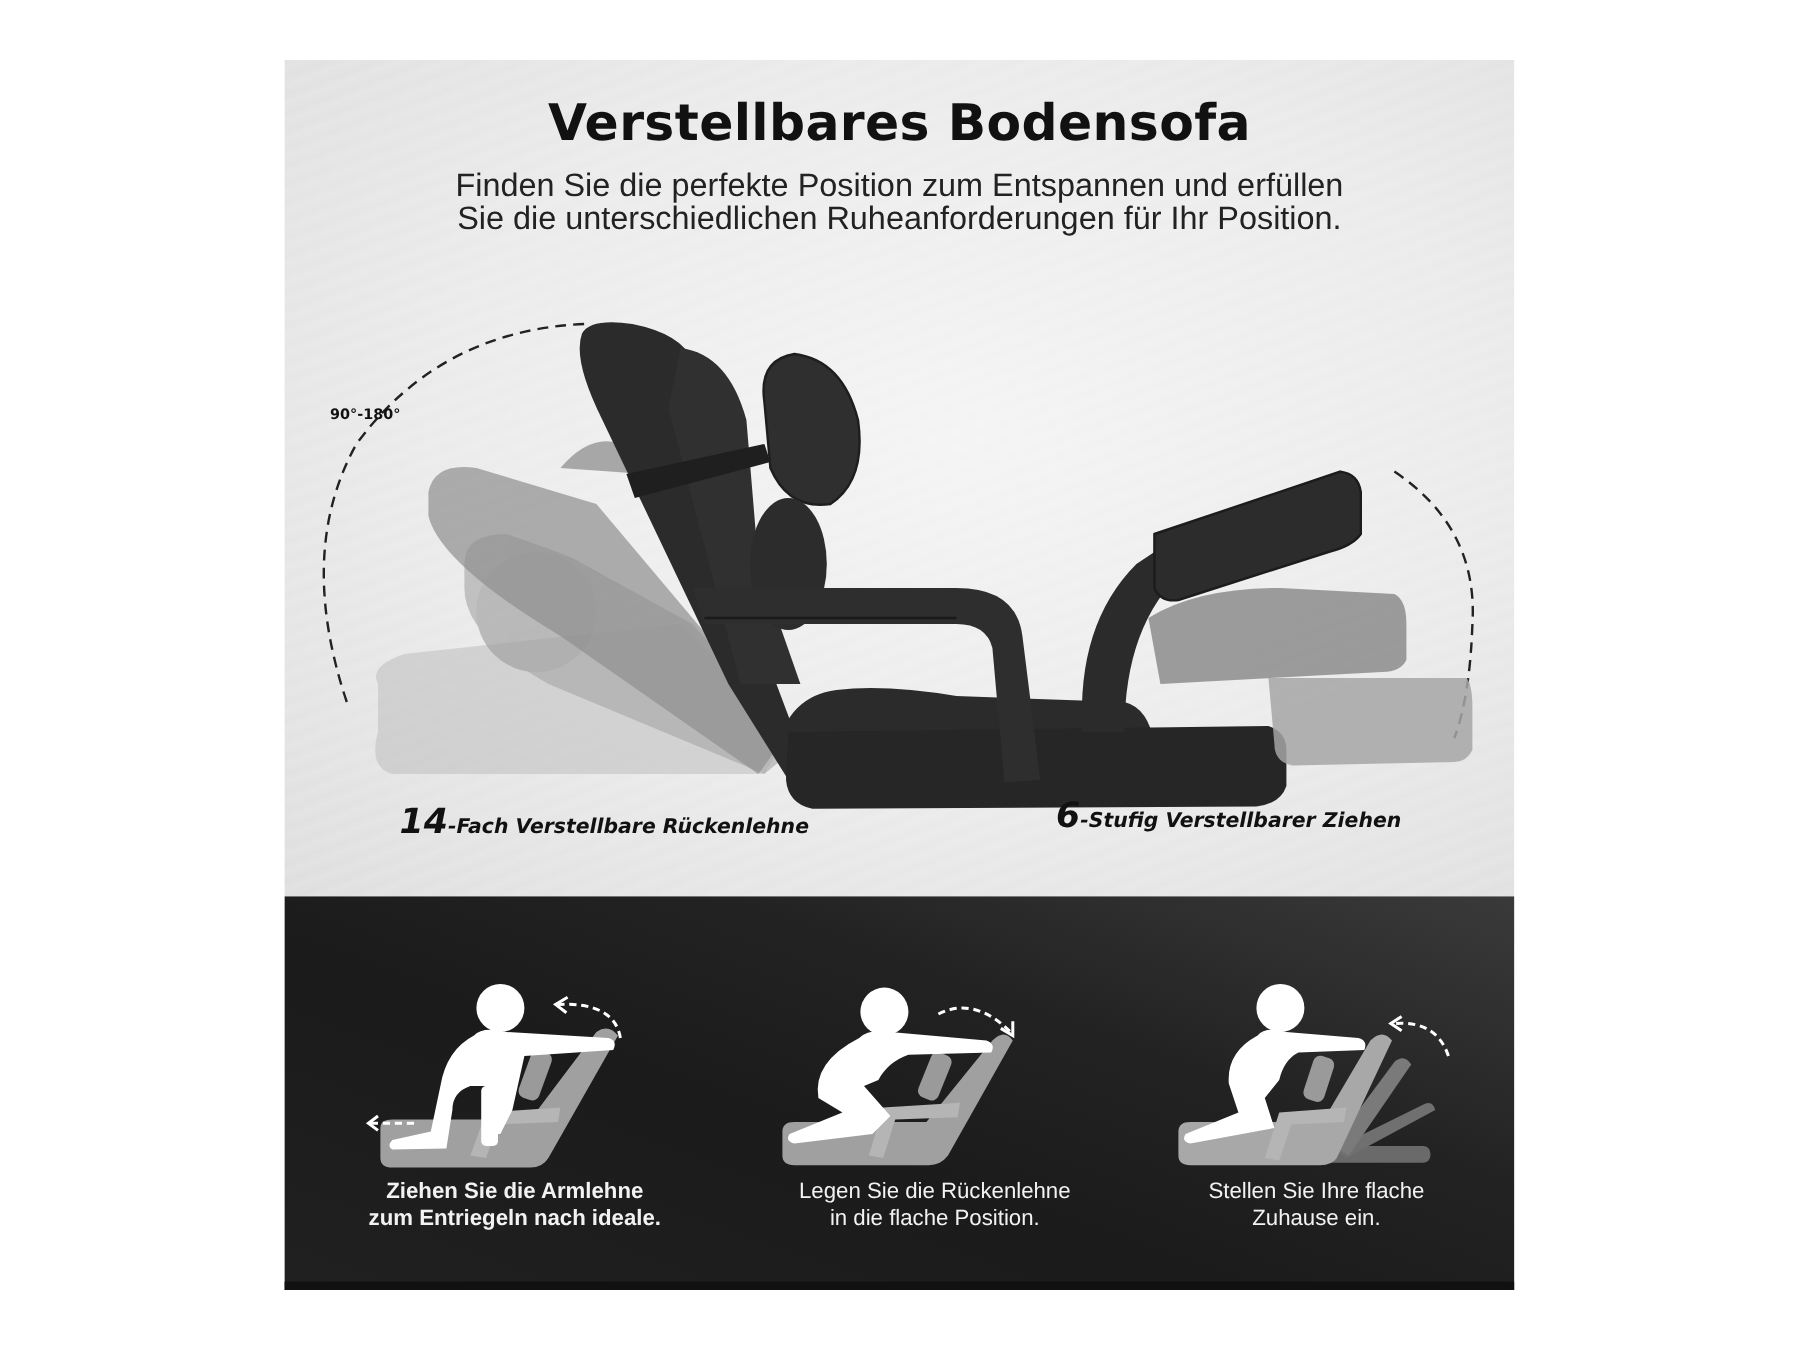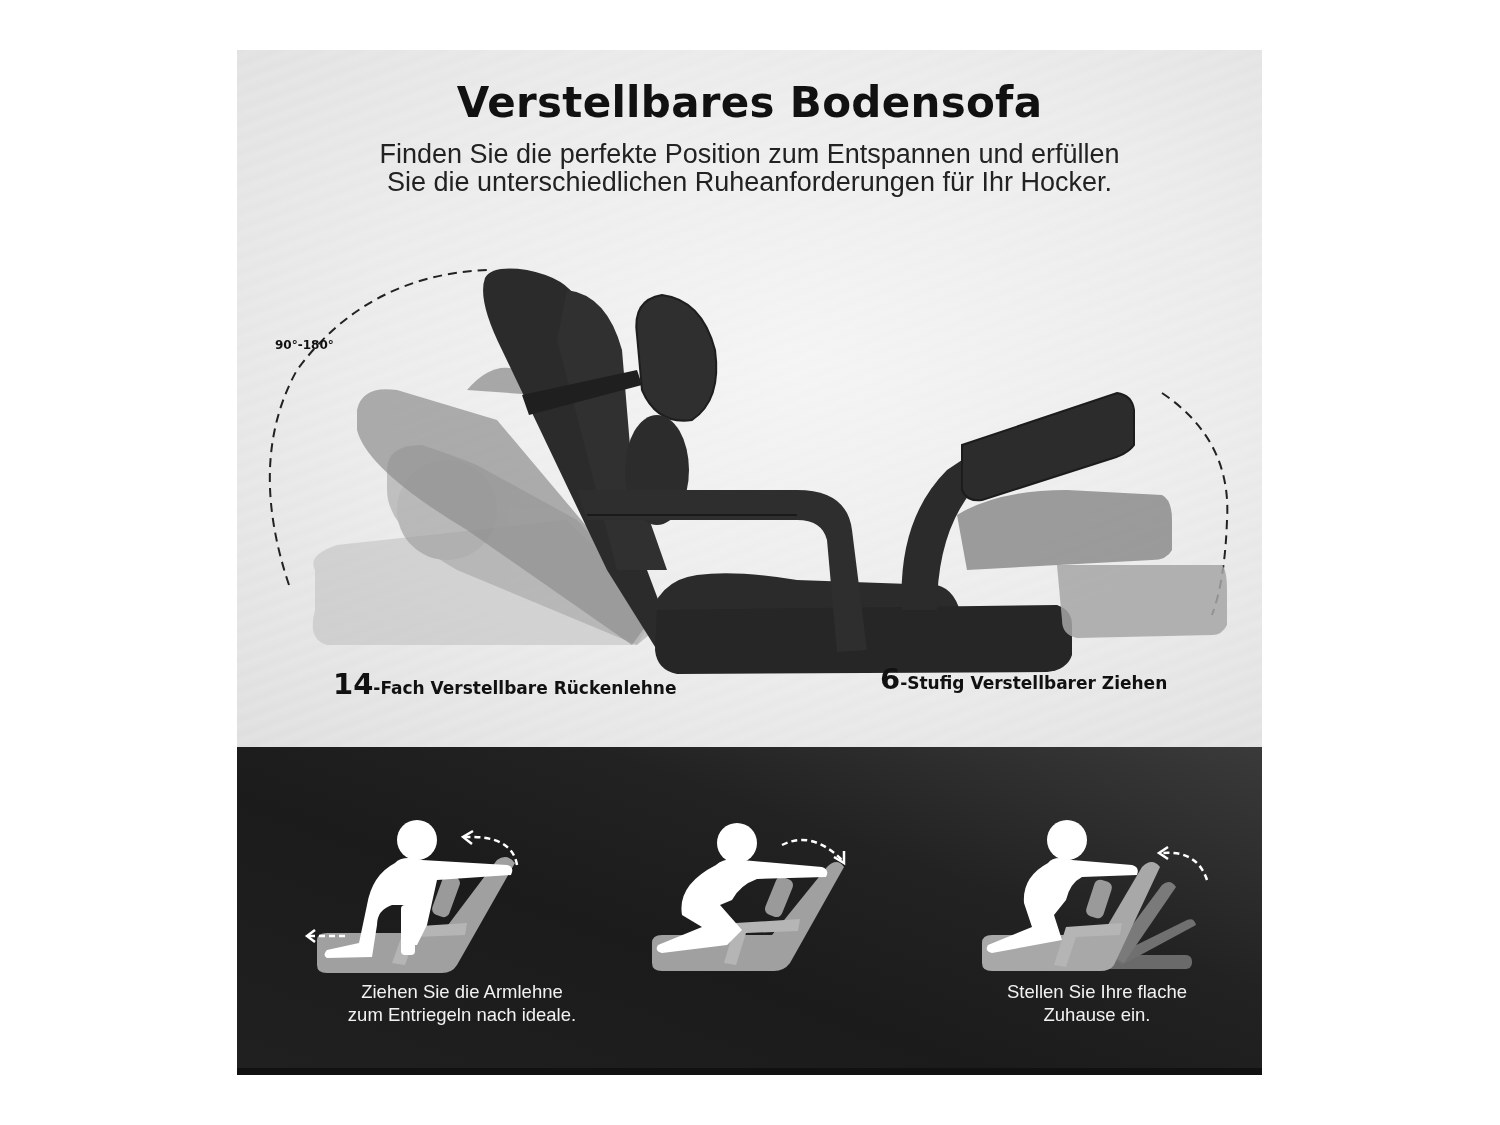--- a/index.html
+++ b/index.html
@@ -11,21 +11,21 @@
     background: repeating-linear-gradient(160deg, rgba(255,255,255,0.0) 0px, rgba(255,255,255,0.18) 6px, rgba(255,255,255,0.0) 14px); opacity: .6; }
   .bottom { position: absolute; left: 0; top: 697px; width: 1025px; height: 328px;
     background: linear-gradient(200deg, #3a3a3a 0%, #222 35%, #1b1b1b 60%, #202020 100%); }
   .bottom-edge { position: absolute; left: 0; bottom: 0; width: 100%; height: 7px; background: #111; }
   .title { position: absolute; left: 0; width: 1025px; top: 28px; text-align: center;
     font-family: "DejaVu Sans", sans-serif; font-weight: bold; font-size: 42px; color: #111; letter-spacing: 0.3px; }
   .subtitle { position: absolute; left: 0; width: 1025px; top: 90px; text-align: center;
     font-family: "Liberation Sans", sans-serif; font-size: 27px; line-height: 28px; color: #222; }
   .subtitle span { display: block; }
   .angle { position: absolute; left: 38px; top: 288px; font-family: "DejaVu Sans", sans-serif; font-weight: bold; font-size: 12px; color: #111; }
-  .feature { position: absolute; font-family: "DejaVu Sans", sans-serif; font-weight: bold; font-size: 17px; color: #111; white-space: nowrap; }
+  .feature { position: absolute; font-family: "DejaVu Sans", sans-serif; font-weight: bold; font-size: 17px; color: #111; white-space: nowrap; font-style: italic; }
   .feature .num { font-size: 29px; }
   .feature.left { left: 96px; top: 617px; }
   .feature.right { left: 643px; top: 612px; }
   .chair-svg { position: absolute; left: 0; top: 0; width: 1025px; height: 697px; }
   .step { position: absolute; top: 755px; width: 300px; }
   .step svg { display: block; }
   .step-caption { position: absolute; width: 320px; text-align: center; top: 930px;
     font-family: "Liberation Sans", sans-serif; font-size: 18.5px; line-height: 23px; color: #f2f2f2; }
   .step-caption span { display: block; }
 </style>
@@ -33,21 +33,21 @@
 <body>
 
 <div class="frame">
 
   <div class="top">
     <div class="top-sheen"></div>
 
     <div class="title">Verstellbares Bodensofa</div>
     <div class="subtitle">
       <span>Finden Sie die perfekte Position zum Entspannen und erfüllen</span>
-      <span>Sie die unterschiedlichen Ruheanforderungen für Ihr Hocker.</span>
+      <span>Sie die unterschiedlichen Ruheanforderungen für Ihr Position.</span>
     </div>
 
     <svg class="chair-svg" viewBox="0 0 1025 697">
 
       <path d="M 52 535 Q 10 410 60 320 Q 130 225 250 220" fill="none" stroke="#222" stroke-width="2" stroke-dasharray="9 6"></path>
 
       <path d="M 925 343 Q 995 390 990 470 Q 988 530 975 565" fill="none" stroke="#222" stroke-width="2" stroke-dasharray="9 6"></path>
 
       <g opacity="0.55">
         <path d="M 78 520 Q 70 505 100 495 L 330 470 L 420 560 L 400 595 L 90 595 Q 70 590 78 560 Z" fill="#bdbdbd"></path>
@@ -110,35 +110,39 @@
       <circle cx="120" cy="35" r="20" fill="#fff"></circle>
       <path d="M 98 58 Q 105 50 125 55 L 210 60 Q 218 62 214 70 L 140 75 L 130 120 L 120 140 L 108 140 L 112 100 L 95 100 Q 80 105 80 120 L 75 152 L 30 153 Q 25 150 30 145 L 62 138 L 70 100 Q 75 70 98 58 Z" fill="#fff"></path>
       <rect x="104" y="100" width="14" height="50" rx="4" fill="#fff"></rect>
 
       <path d="M 48 131 L 12 131" stroke="#fff" stroke-width="2.5" stroke-dasharray="6 4"></path>
       <path d="M 18 125 L 10 131 L 18 137" fill="none" stroke="#fff" stroke-width="2.5"></path>
       <path d="M 220 60 Q 215 30 168 32" fill="none" stroke="#fff" stroke-width="2.5" stroke-dasharray="6 4"></path>
       <path d="M 176 26 L 166 32 L 175 39" fill="none" stroke="#fff" stroke-width="2.5"></path>
     </svg>
   </div>
-  <div class="step-caption" style="left:65px;">
+  <div class="step-caption" style="left:32px;font-weight:bold;">
     <span>Ziehen Sie die Armlehne</span>
     <span>zum Entriegeln nach ideale.</span>
   </div>
 
   <div class="step" style="left:395px;">
     <svg width="260" height="170" viewBox="0 0 260 170">
       <path d="M 20 150 L 20 138 Q 20 130 30 130 L 140 130 L 195 62 Q 205 52 212 62 L 158 158 Q 152 166 142 166 L 30 166 Q 20 166 20 158 Z" fill="#a0a0a0"></path>
       <rect x="138" y="72" width="18" height="40" rx="6" transform="rotate(22 147 92)" fill="#9a9a9a"></rect>
       <path d="M 92 158 L 104 118 L 168 114 L 166 126 L 114 128 L 104 160 Z" fill="#b5b5b5"></path>
       <circle cx="105" cy="38" r="20" fill="#fff"></circle>
       <path d="M 84 60 Q 92 52 110 55 L 190 62 Q 198 65 194 72 L 125 74 Q 108 80 100 95 L 88 100 L 110 125 L 95 140 L 30 148 Q 22 146 26 140 L 70 122 L 50 110 Q 45 80 84 60 Z" fill="#fff"></path>
       <path d="M 150 40 Q 180 25 210 55" fill="none" stroke="#fff" stroke-width="2.5" stroke-dasharray="6 4"></path>
       <path d="M 202 52 L 212 58 L 212 46" fill="none" stroke="#fff" stroke-width="2.5"></path>
     </svg>
+  </div>
+  <div class="step-caption" style="left:382px;">
+    <span>Legen Sie die Rückenlehne</span>
+    <span>in die flache Position.</span>
   </div>
 
   <div class="step" style="left:725px;">
     <svg width="260" height="170" viewBox="0 0 260 170">
 
       <rect x="140" y="150" width="90" height="14" rx="6" fill="#6a6a6a"></rect>
       <path d="M 150 152 L 225 115 Q 232 112 234 120 L 160 160 Z" fill="#707070"></path>
       <path d="M 148 150 L 200 80 Q 208 73 214 82 L 162 158 Z" fill="#7a7a7a"></path>
       <path d="M 20 152 L 20 138 Q 20 130 30 130 L 140 130 L 180 62 Q 190 52 198 62 L 152 160 Q 148 166 138 166 L 30 166 Q 20 166 20 158 Z" fill="#a8a8a8"></path>
       <rect x="128" y="75" width="18" height="38" rx="6" transform="rotate(18 137 94)" fill="#9a9a9a"></rect>

